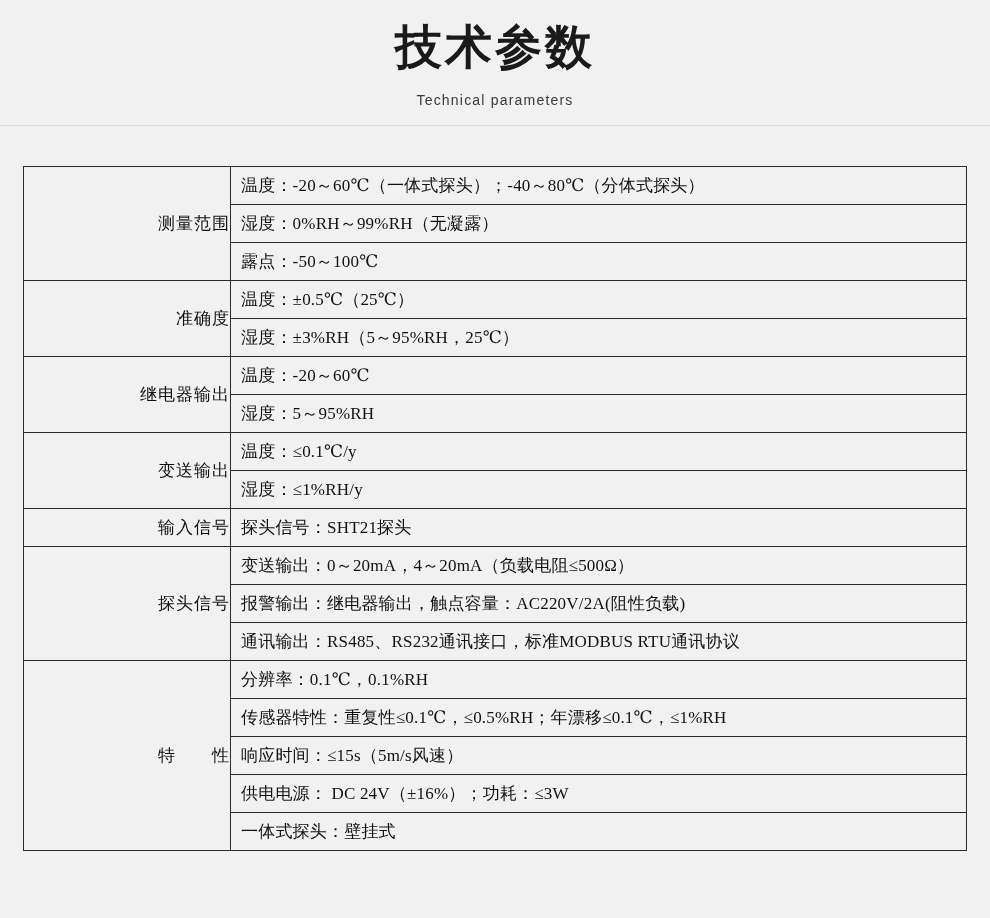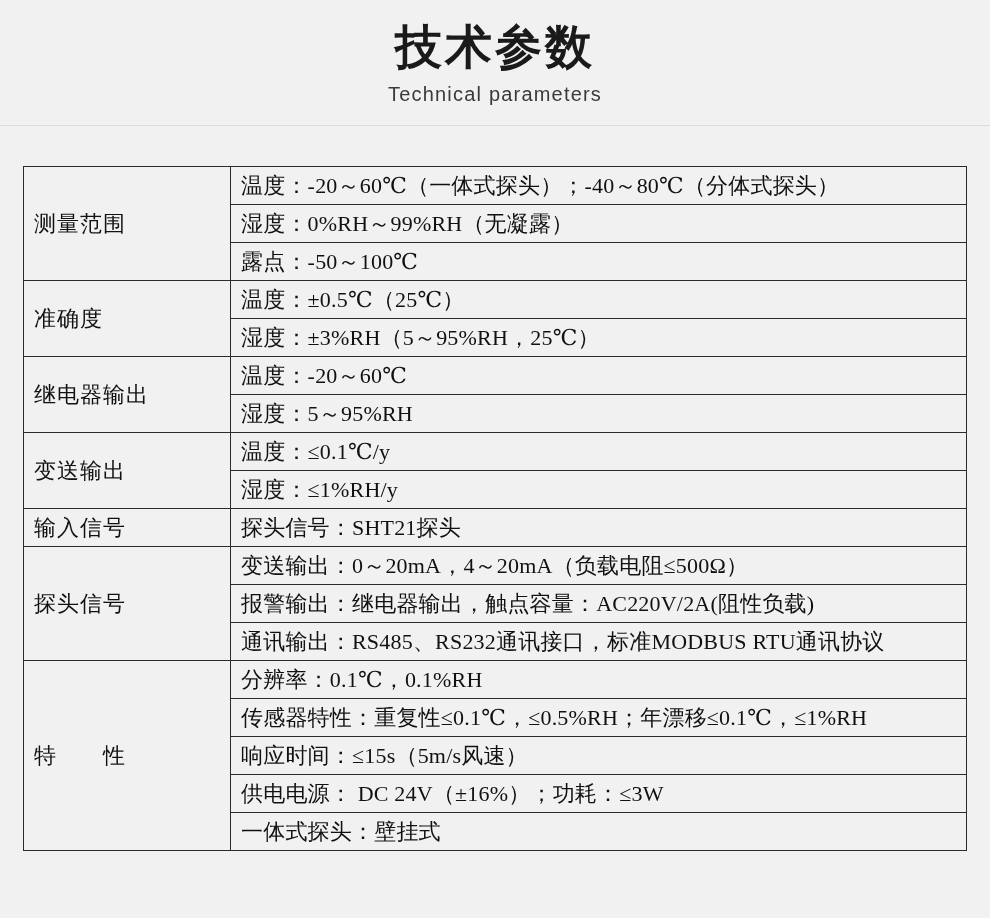--- a/index.html
+++ b/index.html
@@ -35,24 +35,24 @@
   .header-title {
     font-family: "Liberation Serif", "DejaVu Serif", serif;
     font-size: 47px;
     font-weight: bold;
     color: #1a1a1a;
     letter-spacing: 3px;
     line-height: 62px;
   }
   .header-subtitle {
     font-family: "Liberation Sans", "DejaVu Sans", sans-serif;
-    font-size: 20px;
+    font-size: 14px;
     color: #3a3a3a;
     letter-spacing: 1.2px;
-    margin-top: 5px;
+    margin-top: 14px;
   }
   
   .content {
     background: #f1f1f1;
     height: 792px;
     padding: 0;
     box-sizing: border-box;
     position: relative;
   }
   .table-wrap {
@@ -63,32 +63,32 @@
     background: #f1f1f1;
   }
   table.spec {
     border-collapse: collapse;
     width: 944px;
     table-layout: fixed;
     background: #f1f1f1;
   }
   table.spec td {
     border: 1px solid #2b2b2b;
-    font-size: 22px;
+    font-size: 17px;
     color: #111111;
     padding: 0 0 0 10px;
     height: 37px;
     vertical-align: middle;
     background: #f1f1f1;
     white-space: nowrap;
     overflow: hidden;
   }
   td.cat {
     width: 196px;
-    text-align: left;
+    text-align: right;
     padding: 0;
     letter-spacing: 1px;
   }
   td.val {
     padding-left: 14px;
     letter-spacing: 0.2px;
   }
 </style>
 </head>
 <body>

